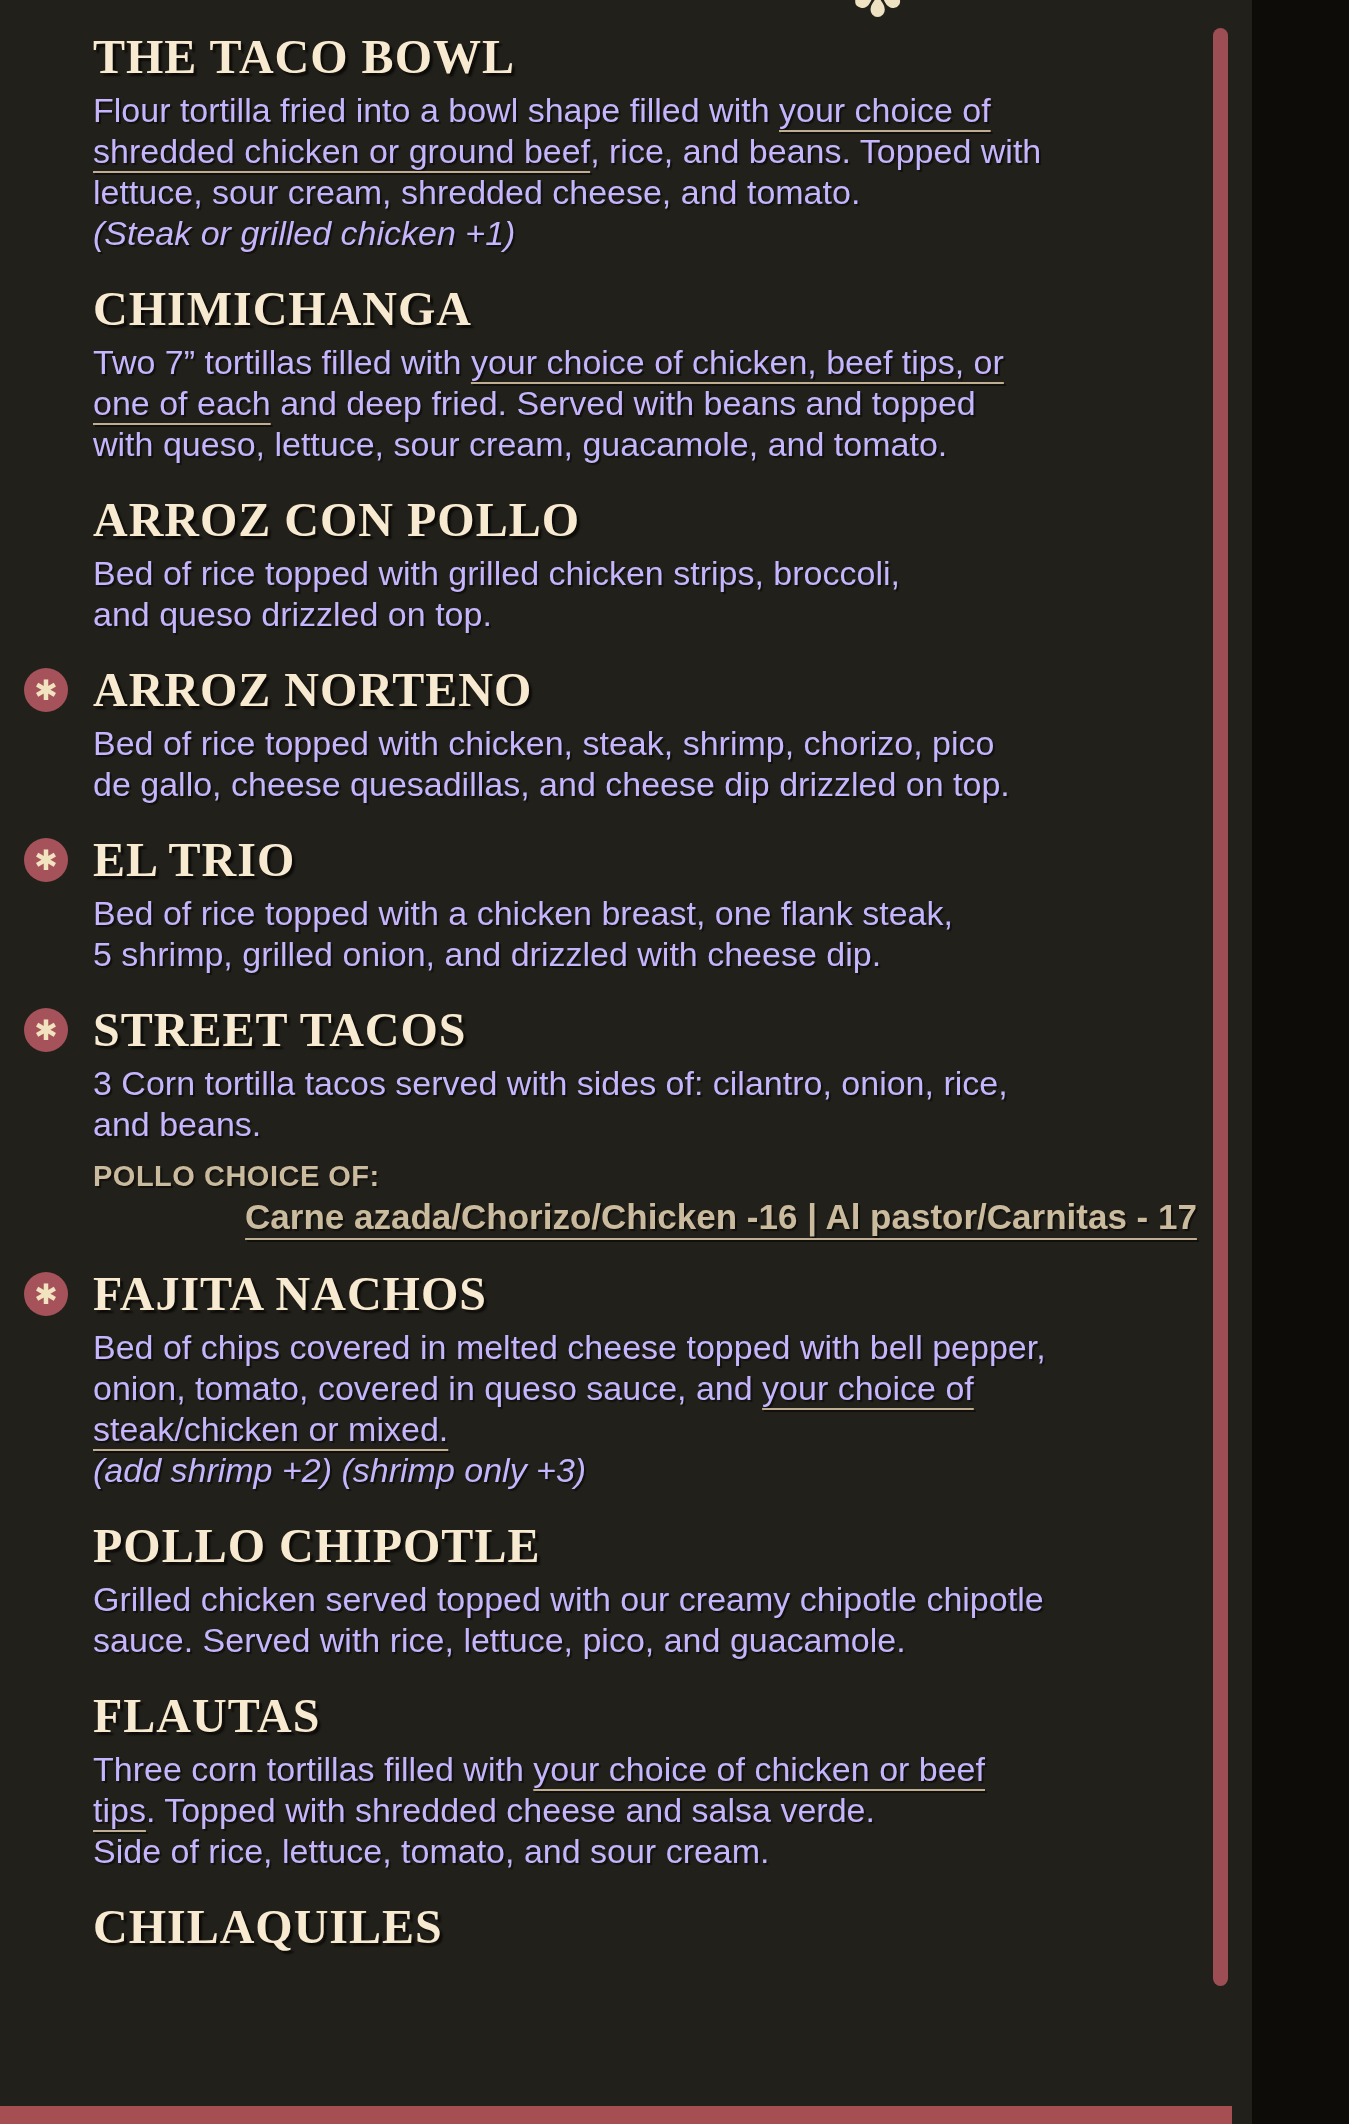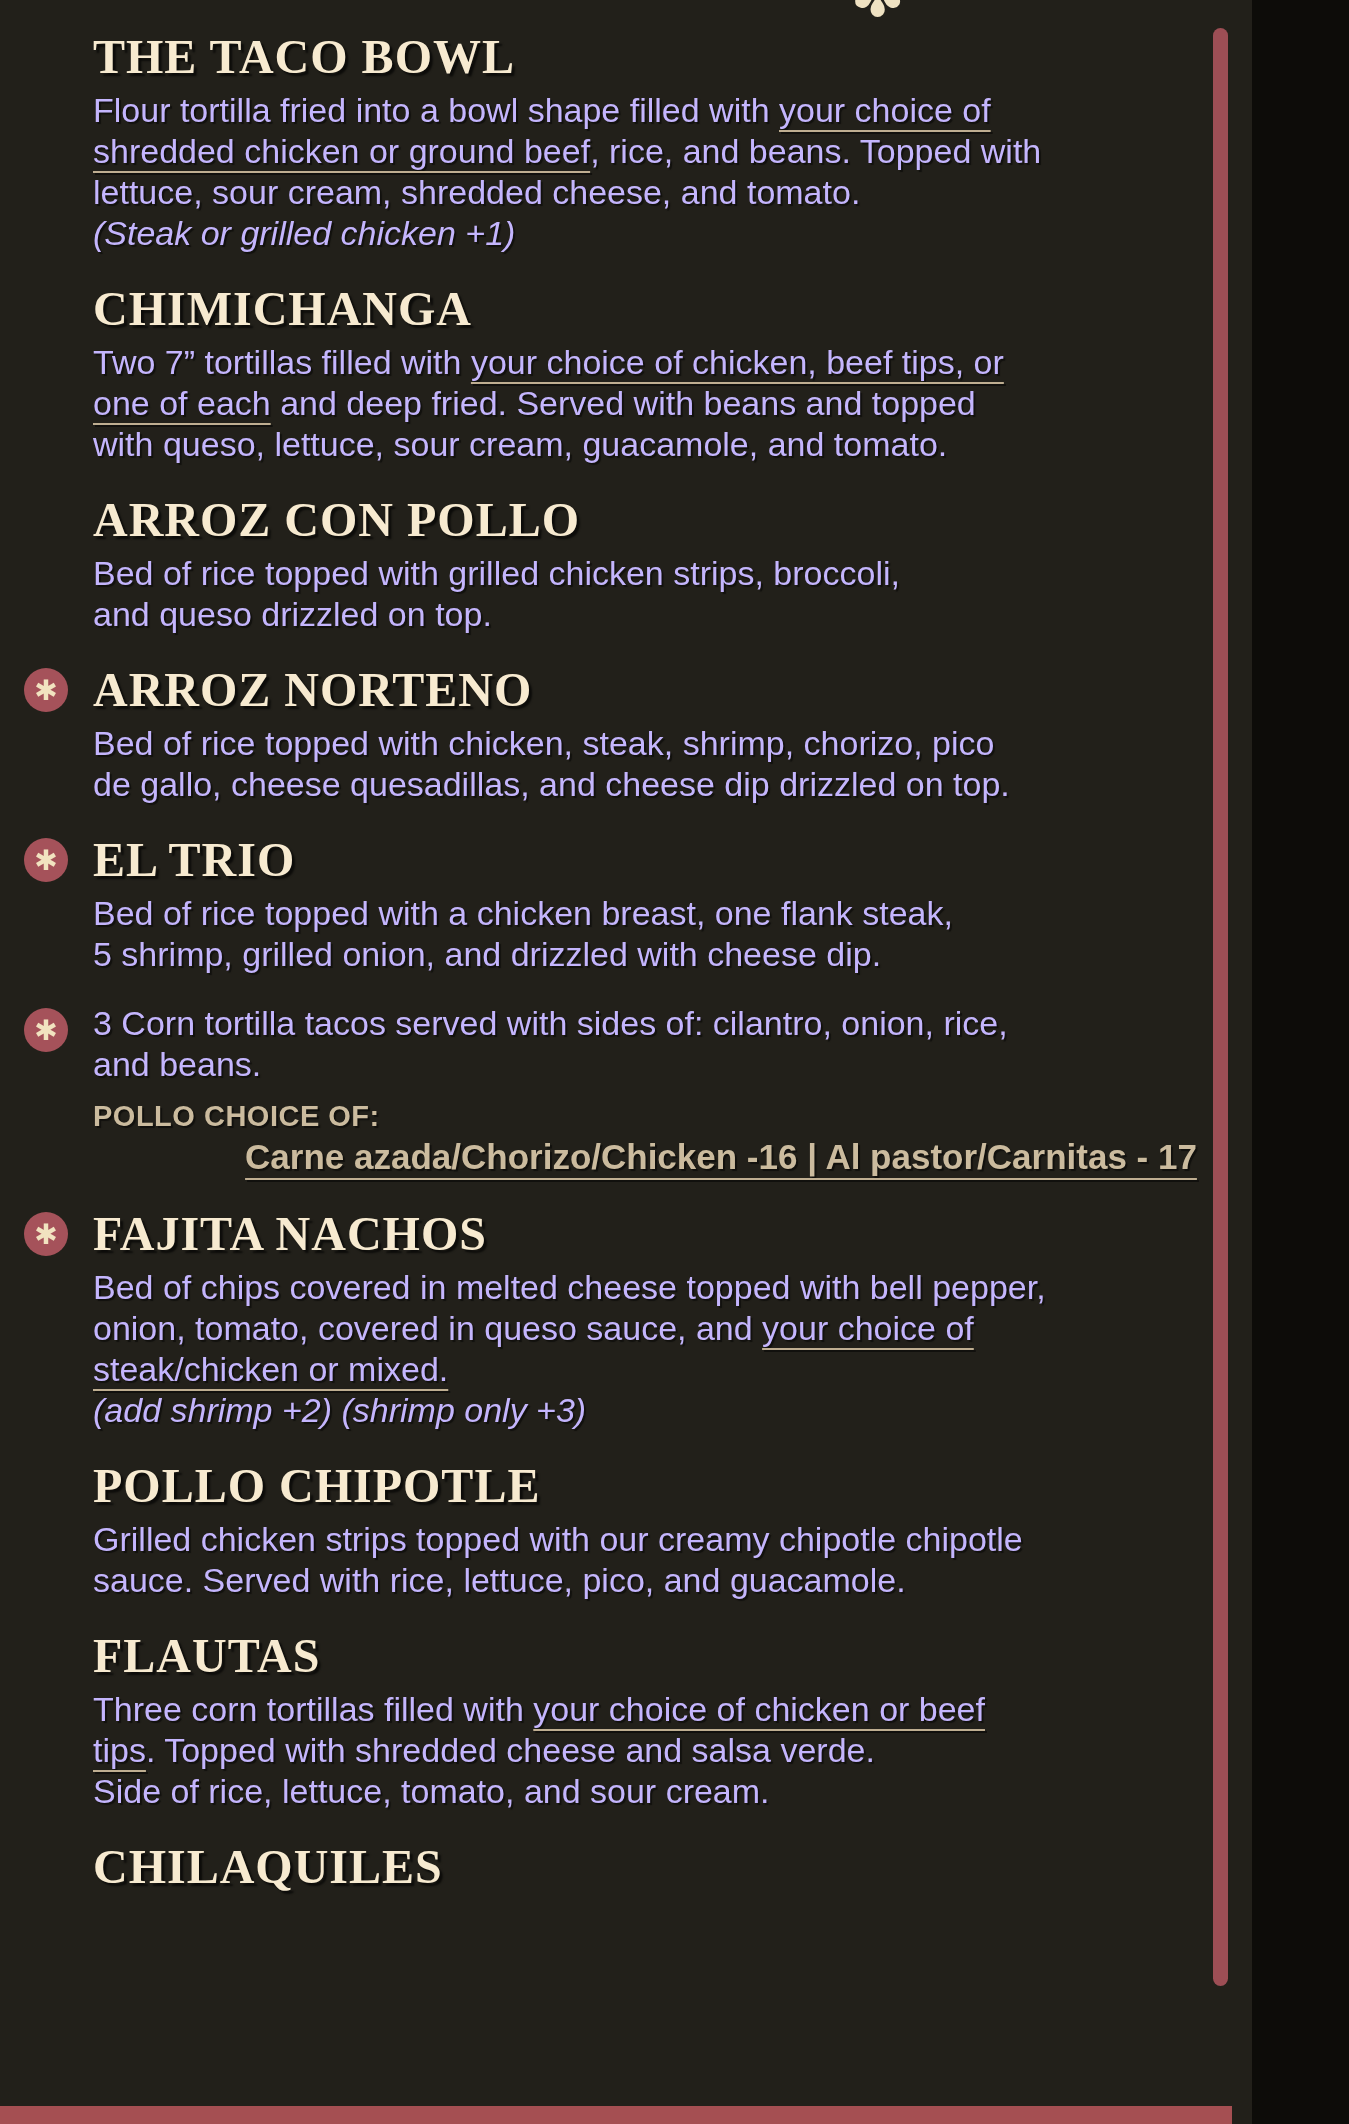--- a/index.html
+++ b/index.html
@@ -112,20 +112,21 @@
     <span class="price">17</span>
     <p class="desc"><span>Bed of rice topped with a chicken breast, one flank steak,
 5 shrimp, grilled onion, and drizzled with cheese dip.</span></p>
 
   </section>
 
   <section class="item">
     <span class="badge">
       <span class="ast">✱</span>
     </span>
+    <h2 class="name">STREET TACOS</h2>
 
     <p class="desc"><span>3 Corn tortilla tacos served with sides of: cilantro, onion, rice,
 and beans.</span></p>
     <p class="sub-label">POLLO CHOICE OF:</p>
     <p class="sub-choices">Carne azada/Chorizo/Chicken -16 | Al pastor/Carnitas - 17</p>
   </section>
 
   <section class="item">
     <span class="badge">
       <span class="ast">✱</span>
@@ -136,21 +137,21 @@
 onion, tomato, covered in queso sauce, and </span><span class="u">your choice of
 steak/chicken or mixed.</span><span>
 </span><span class="i">(add shrimp +2) (shrimp only +3)</span></p>
 
   </section>
 
   <section class="item">
 
     <h2 class="name">POLLO CHIPOTLE</h2>
     <span class="price">17</span>
-    <p class="desc"><span>Grilled chicken strips topped with our creamy chipotle chipotle
+    <p class="desc"><span>Grilled chicken served topped with our creamy chipotle chipotle
 sauce. Served with rice, lettuce, pico, and guacamole.</span></p>
 
   </section>
 
   <section class="item">
 
     <h2 class="name">FLAUTAS</h2>
     <span class="price">14</span>
     <p class="desc"><span>Three corn tortillas filled with </span><span class="u">your choice of chicken or beef
 tips</span><span>. Topped with shredded cheese and salsa verde.

